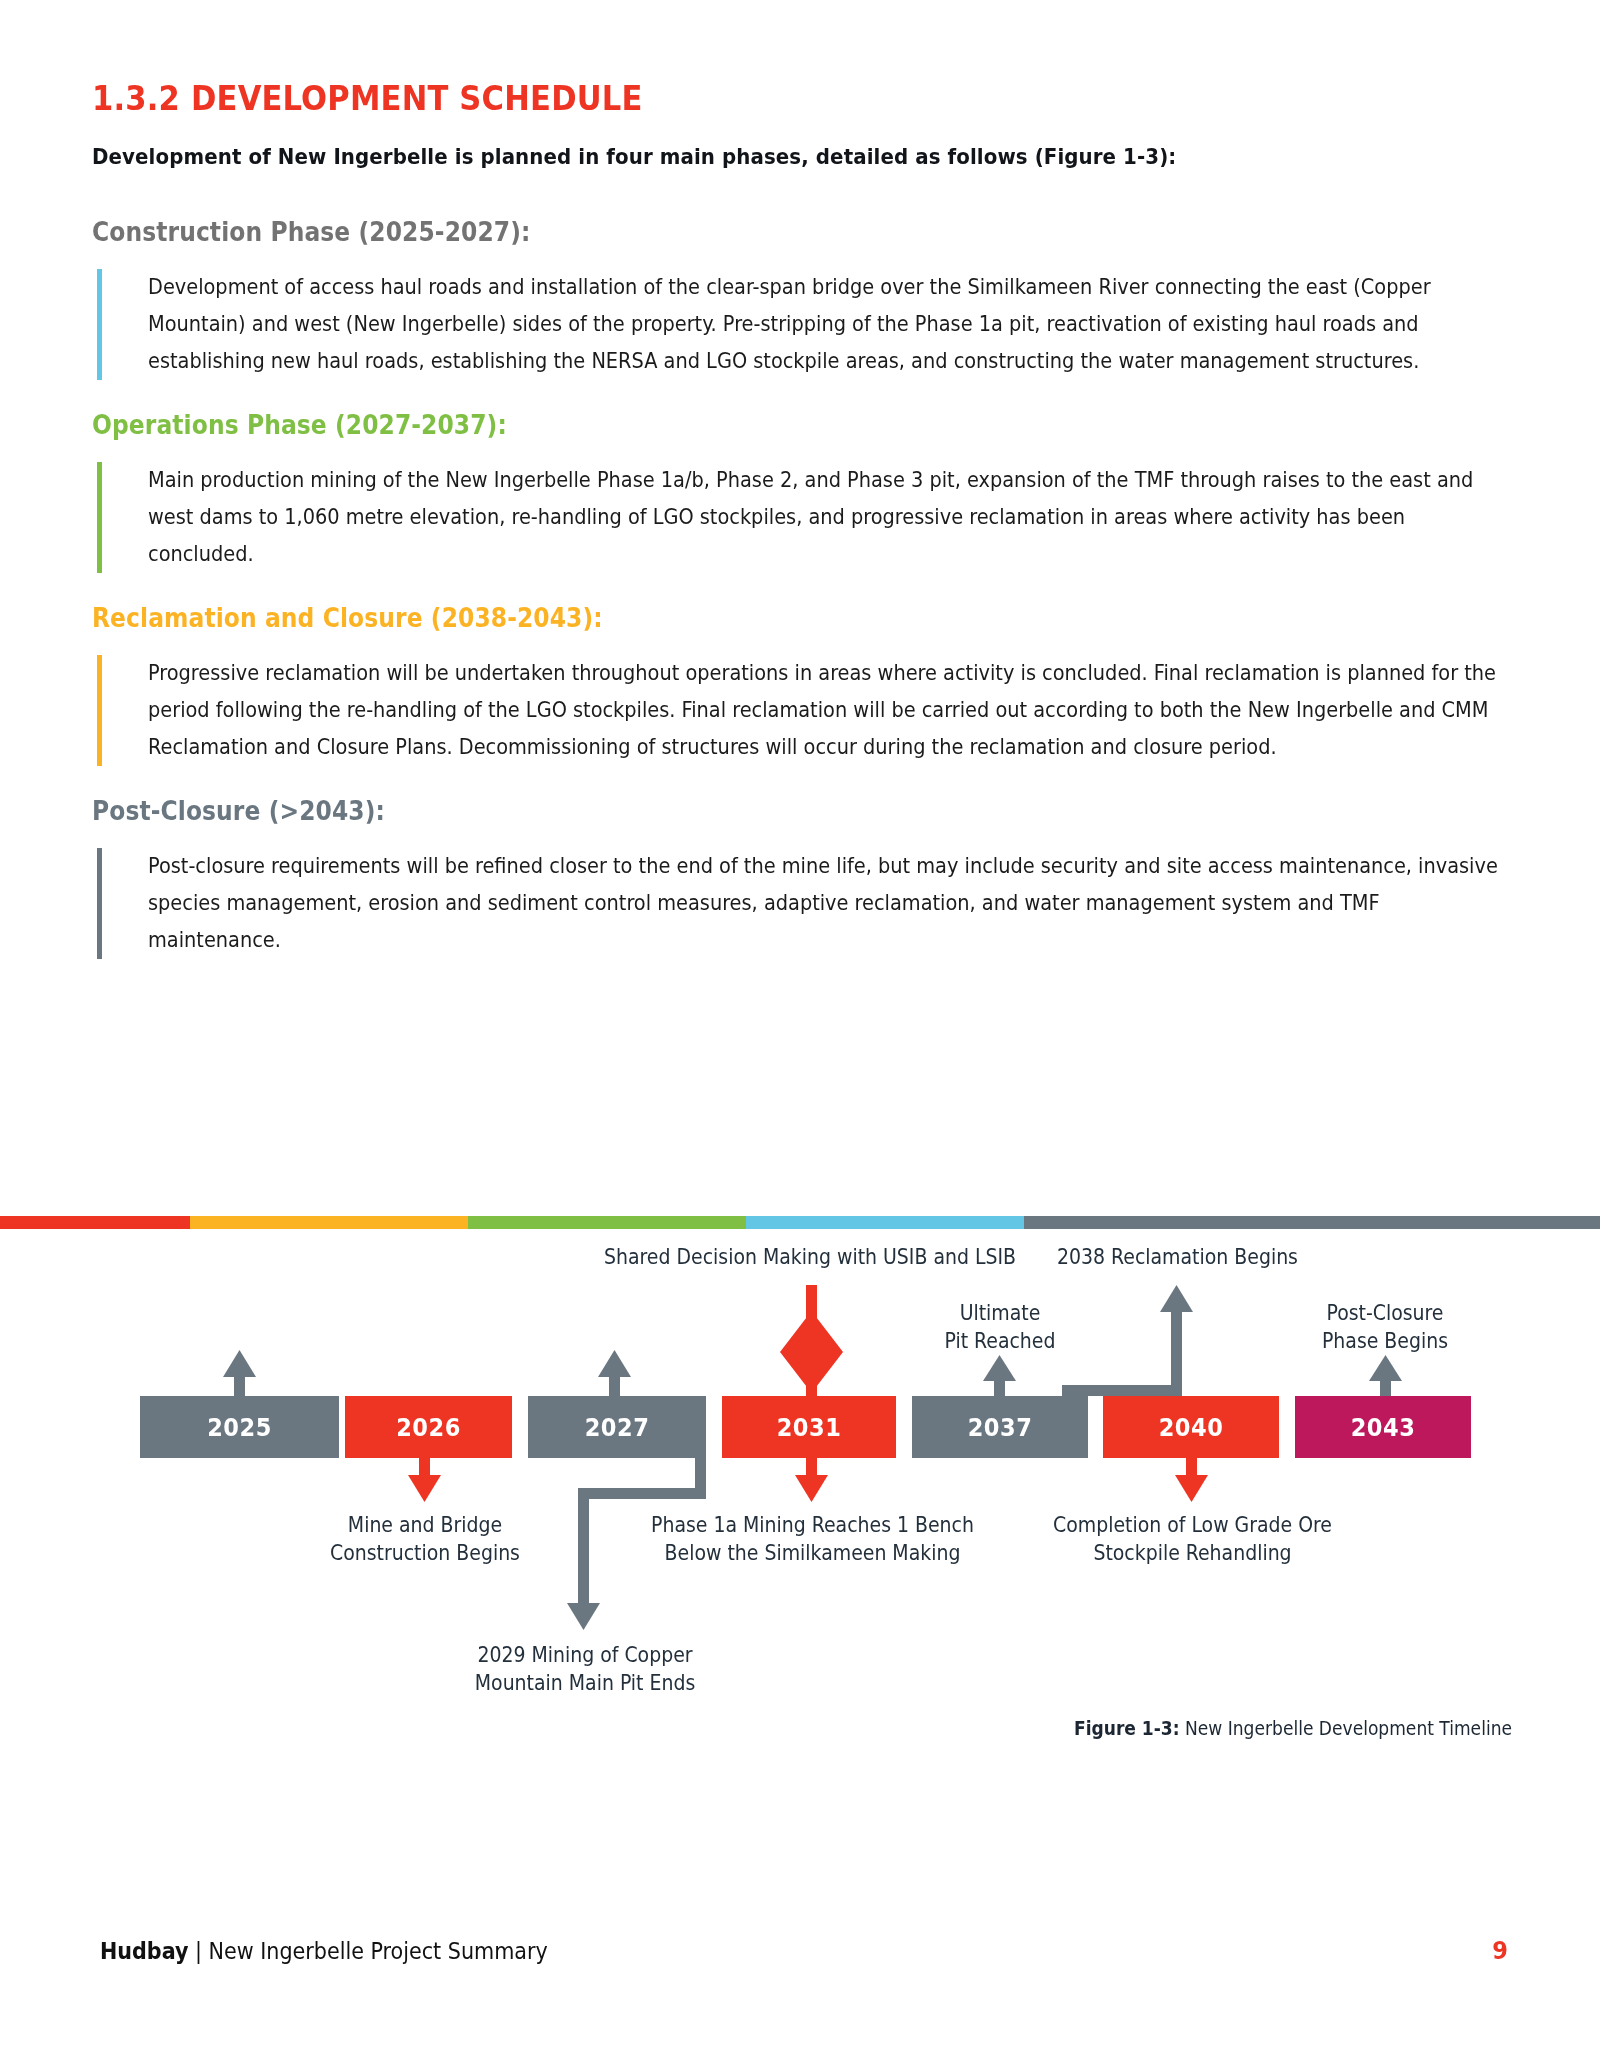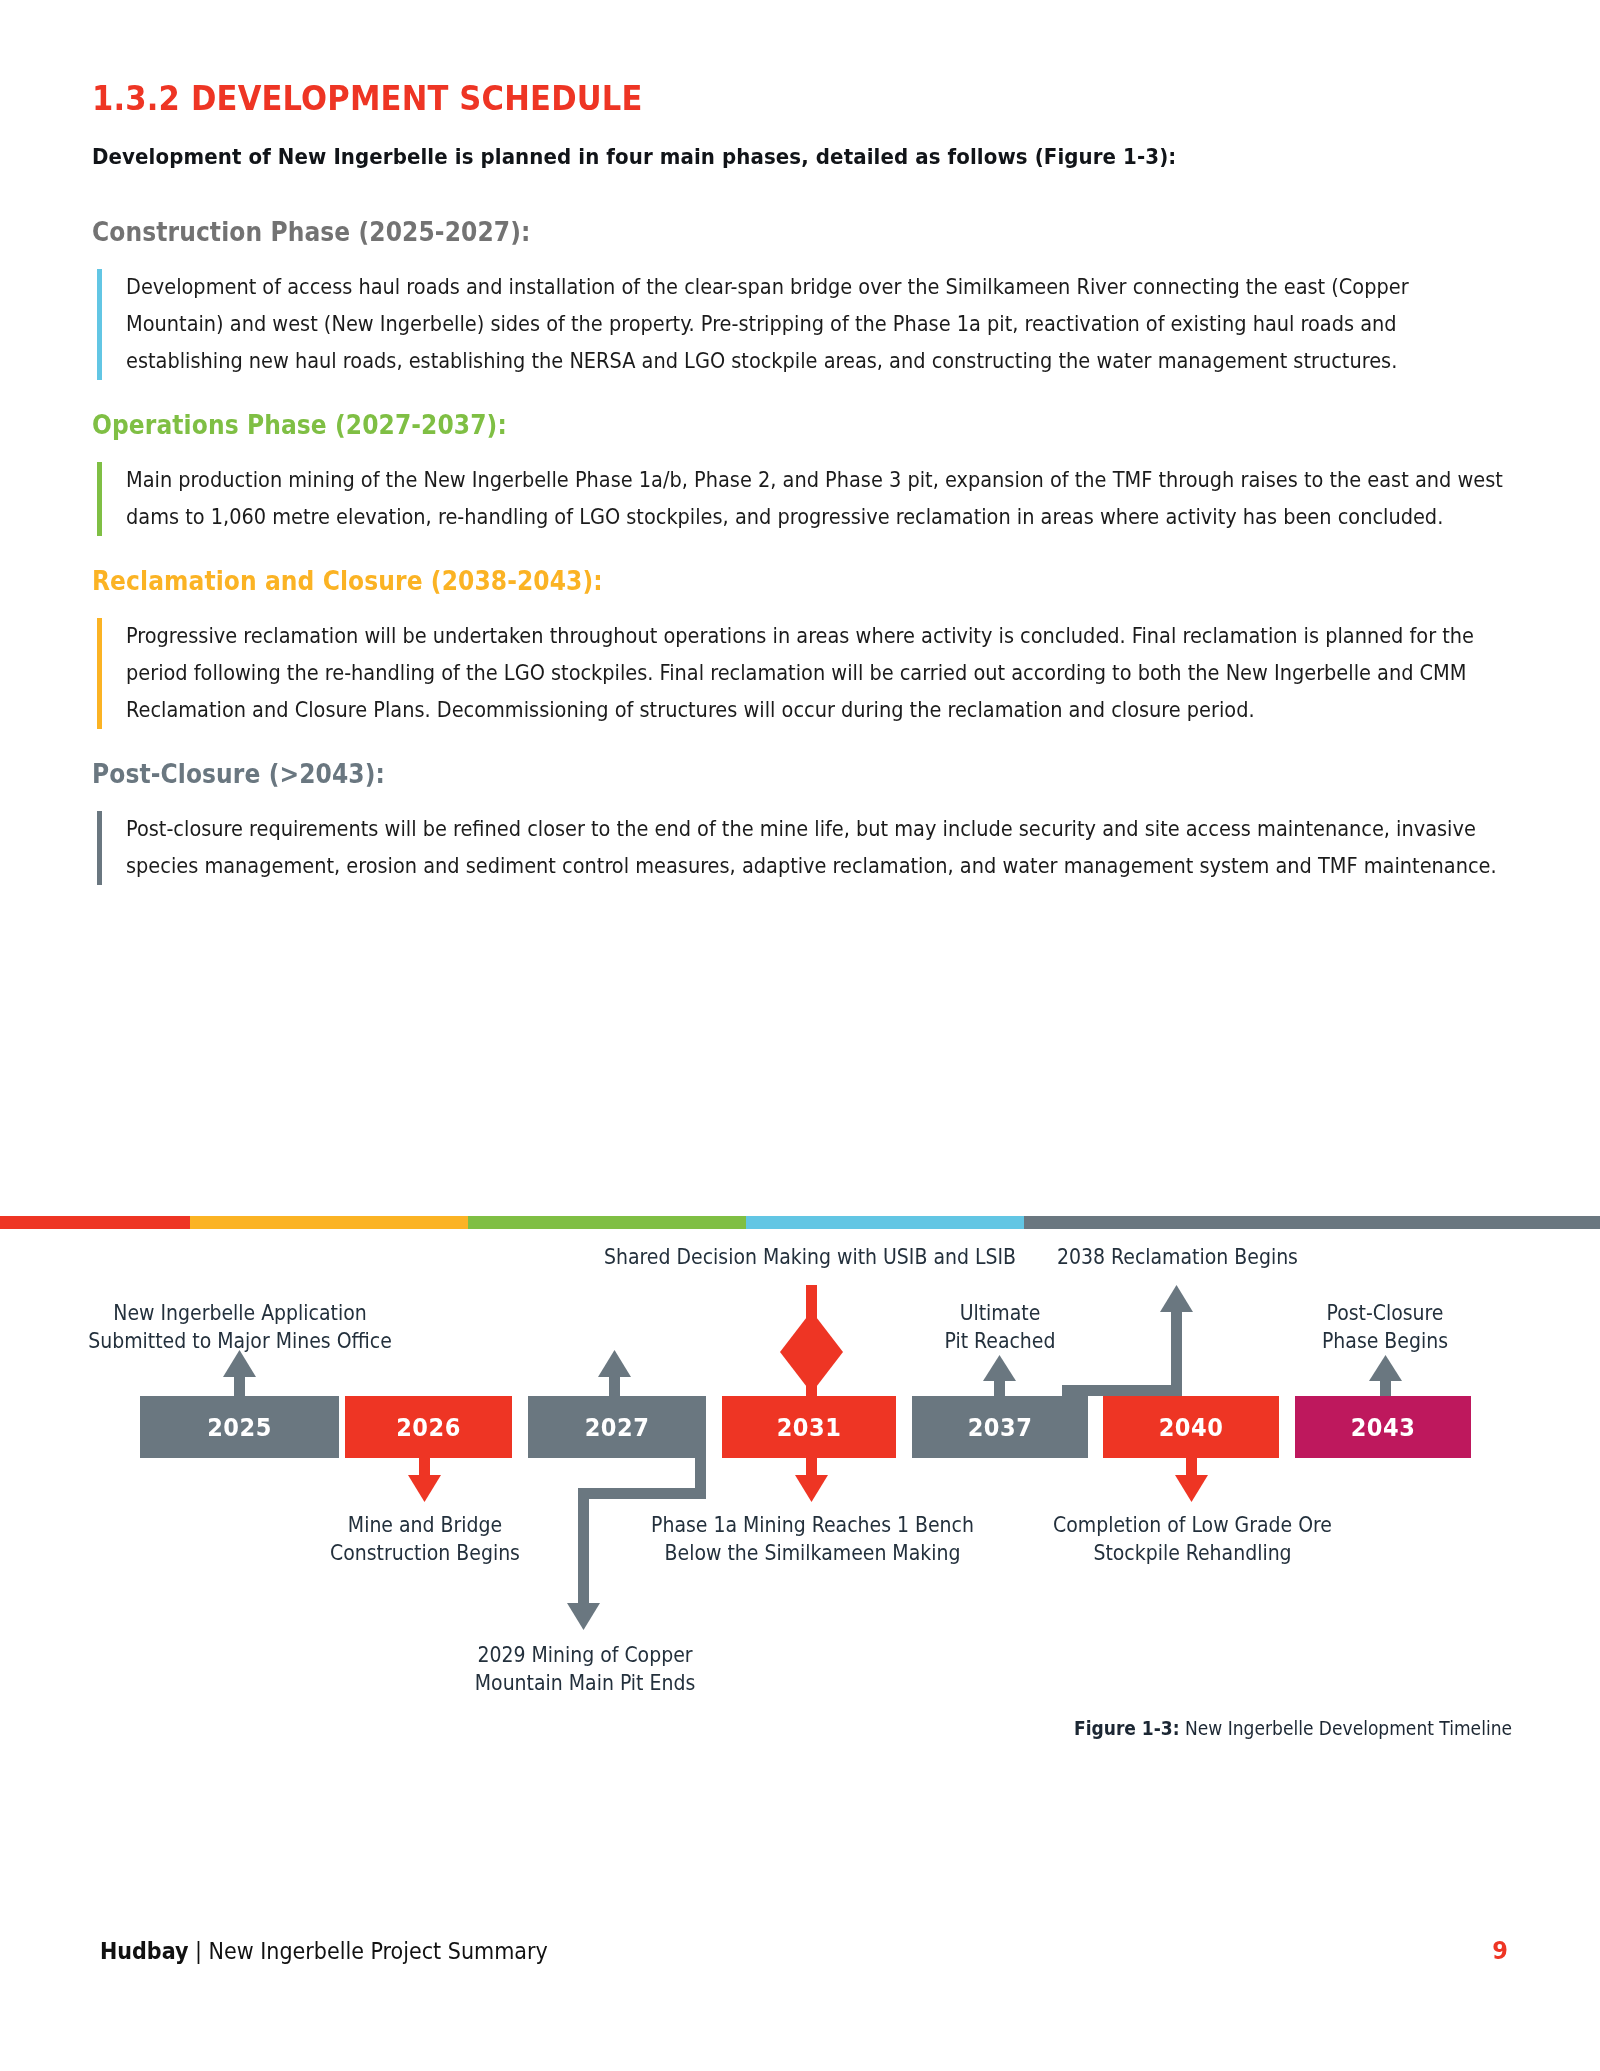--- a/index.html
+++ b/index.html
@@ -32,21 +32,21 @@
   }
   .phase-head {
     font-size:26px;
     font-weight:700;
     font-family:"Liberation Sans Narrow","DejaVu Sans Condensed","Liberation Sans",sans-serif;
     margin-bottom:22px;
     letter-spacing:0.1px;
   }
   .phase-body {
     border-left:5px solid #999;
-    padding-left:24px;
+    padding-left:46px;
     margin-left:5px;
     margin-bottom:30px;
     font-size:21.5px;
     line-height:1.72;
     color:#1b1b1b;
     font-family:"Liberation Sans Narrow","DejaVu Sans Condensed","Liberation Sans",sans-serif;
   }
 
   
   .rule { position:absolute; left:0; top:1216px; width:1600px; height:13px; display:flex; }
@@ -190,24 +190,20 @@
       </svg>
 
       <div class="tl-box" style="left:140px;width:199px;background:#6a7780">2025</div>
       <div class="tl-box" style="left:345px;width:167px;background:#ee3524">2026</div>
       <div class="tl-box" style="left:528px;width:178px;background:#6a7780">2027</div>
       <div class="tl-box" style="left:722px;width:174px;background:#ee3524">2031</div>
       <div class="tl-box" style="left:912px;width:176px;background:#6a7780">2037</div>
       <div class="tl-box" style="left:1103px;width:176px;background:#ee3524">2040</div>
       <div class="tl-box" style="left:1295px;width:176px;background:#be185d">2043</div>
 
-      <div class="tl-label" style="left:45px;top:44px;width:390px">
-        <div>New Ingerbelle Application</div>
-        <div>Submitted to Major Mines Office</div>
-      </div>
 
 
       <div class="tl-label" style="left:560px;top:-12px;width:500px">Shared Decision Making with USIB and LSIB</div>
 
       <div class="tl-label" style="left:880px;top:44px;width:240px">
         <div>Ultimate</div>
         <div>Pit Reached</div>
       </div>
 
       <div class="tl-label" style="left:1000px;top:-12px;width:355px">2038 Reclamation Begins</div>

